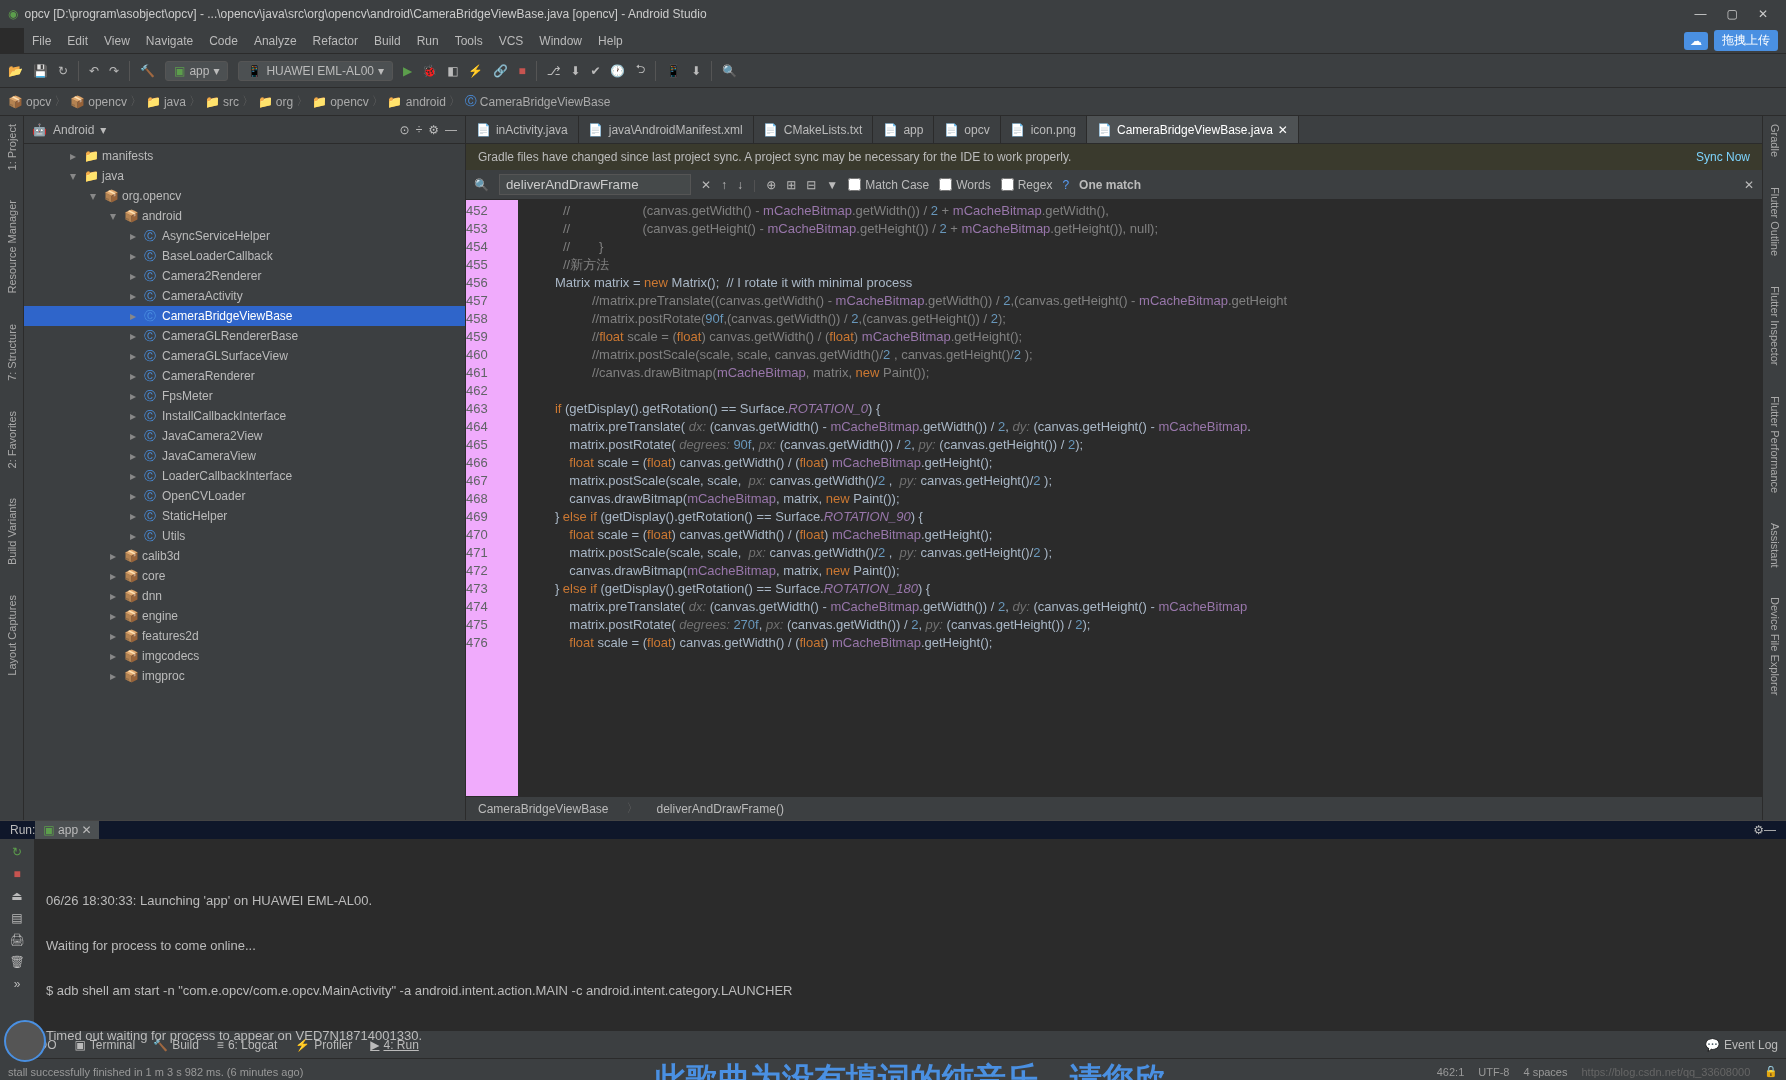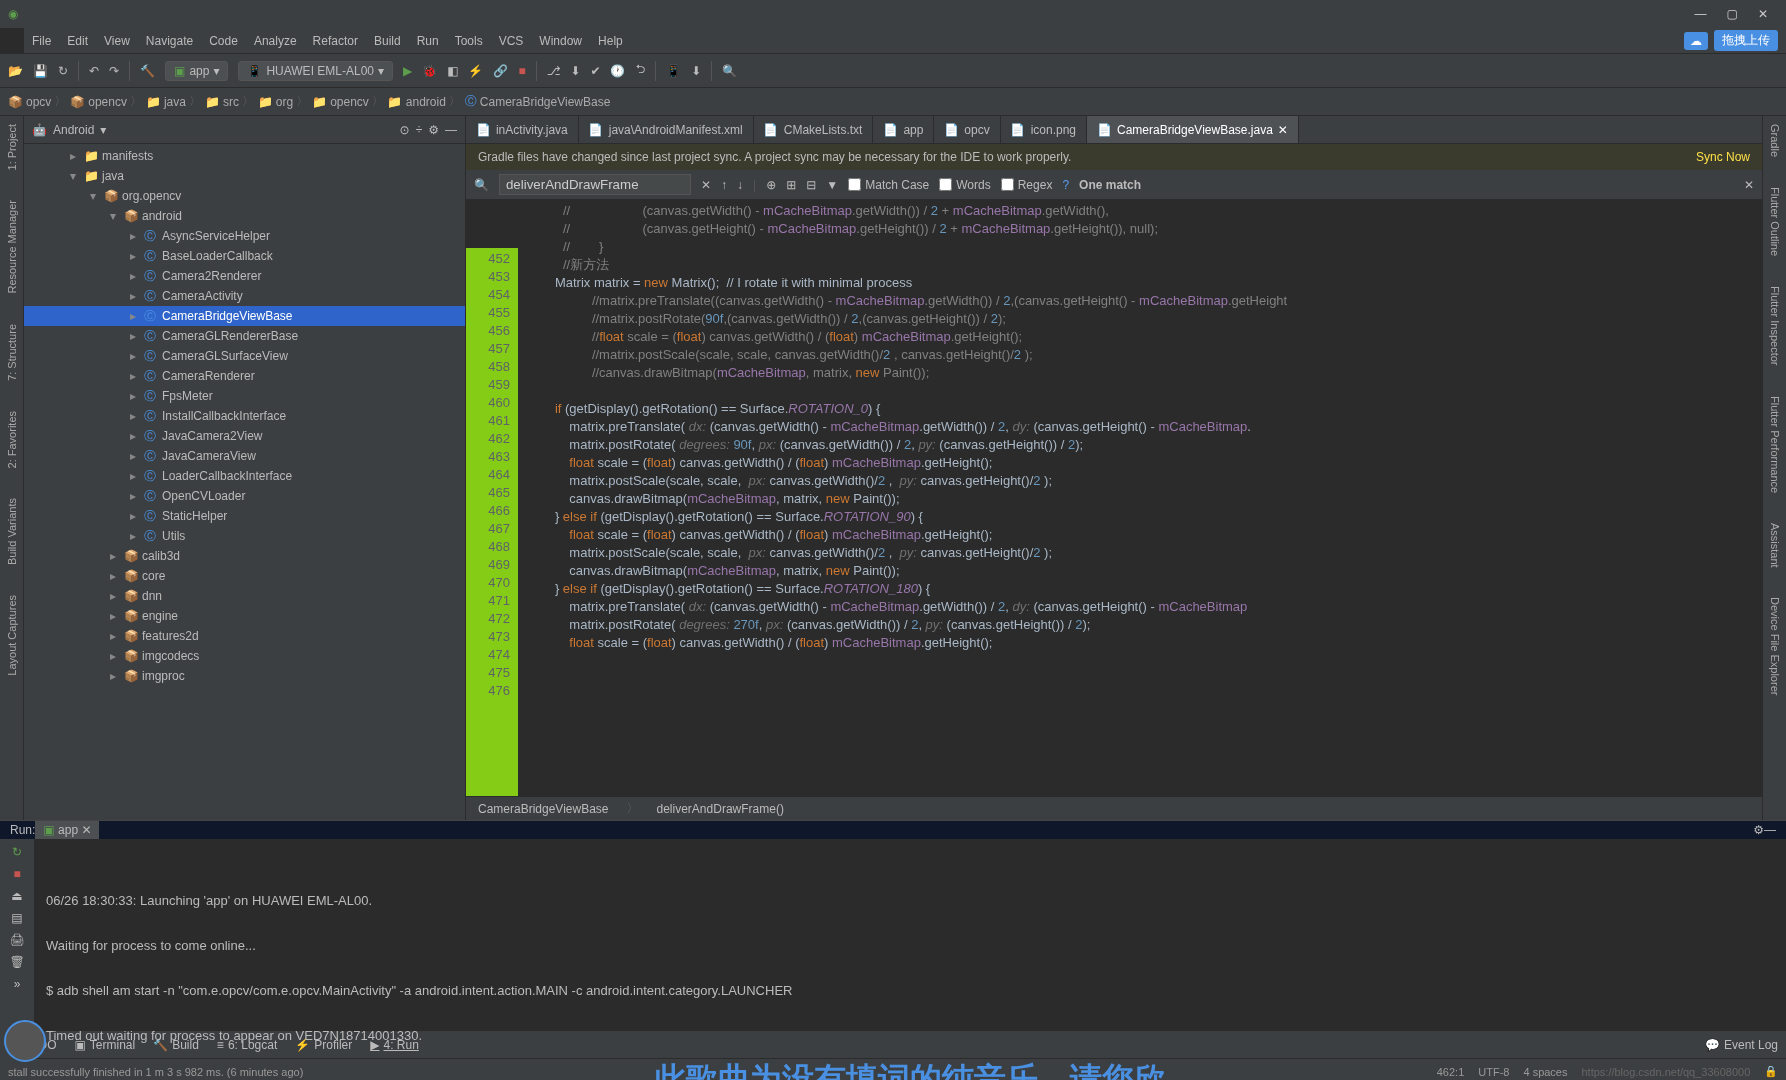--- a/index.html
+++ b/index.html
@@ -33,21 +33,21 @@
 .tabs { height:28px; display:flex; align-items:stretch; background:#3c3f41; border-bottom:1px solid #2b2b2b; }
 .tab { display:flex; align-items:center; padding:0 10px; gap:5px; border-right:1px solid #2b2b2b; color:#bbb; cursor:pointer; }
 .tab.active { background:#4e5254; color:#fff; }
 .banner { background:#ac8b50; color:#333; padding:6px 12px; display:flex; align-items:center; }
 .banner .sync { margin-left:auto; color:#2f65ca; font-weight:500; }
 .findbar { height:30px; background:#3c3f41; display:flex; align-items:center; padding:0 8px; gap:10px; border-bottom:1px solid #2b2b2b; }
 .findbar input { background:#45494a; border:1px solid #555; color:#ccc; padding:2px 6px; width:192px; }
 .findbar .chk { display:flex; align-items:center; gap:4px; }
 .findbar .chk input { width:13px; height:13px; }
 .code { flex:1; display:flex; overflow:hidden; font-family:"JetBrains Mono",Consolas,monospace; font-size:13px; }
-.gutter { width:52px; background:#84cc16; color:#606366; text-align:right; padding:2px 8px 2px 0; line-height:18px;margin-top:48px; }
+.gutter { width:52px; background:#f0abfc; color:#606366; padding:2px 8px 2px 0; line-height:18px; }
 .codetext { flex:1; padding:2px 8px; line-height:18px; white-space:pre; overflow:auto; color:#a9b7c6; }
 .kw { color:#cc7832; }
 .num { color:#6897bb; }
 .cm { color:#808080;margin-left:37px; }
 .fld { color:#9876aa; }
 .param { color:#707070; font-style:italic; }
 .navbar { height:24px; background:#3c3f41; border-top:1px solid #2b2b2b; display:flex; align-items:center; padding:0 12px; gap:18px; color:#bbb; }
 .runpanel { height:210px; background:#2b2b2b; border-top:1px solid #444; display:flex; flex-direction:column; }
 .runhead { height:28px; background:#0f172a; display:flex; align-items:center; padding:0 10px; gap:0; }
 .runbody { flex:1; display:flex; }
@@ -63,20 +63,21 @@
 .avatar { position:fixed; left:4px; bottom:18px; width:42px; height:42px; border-radius:50%; background:#555; border:2px solid #4a90e2; }
 .evtlog { color:#d9a45b; }
 .ico-folder{color:#87939a;}
 .ico-class{color:#4a90e2;}
 </style>
 </head>
 <body>
 
 <div class="titlebar">
   <span style="color:#5c9e4c;margin-right:6px;">◉</span>
+  <span>opcv [D:\program\asobject\opcv] - ...\opencv\java\src\org\opencv\android\CameraBridgeViewBase.java [opencv] - Android Studio</span>
   <div class="win">
     <span>—</span>
     <span>▢</span>
     <span>✕</span>
   </div>
 </div>
 
 <div class="menubar">
   <span>File</span>
   <span>Edit</span>
@@ -364,21 +365,21 @@
           <span>icon.png</span>
         </div>
         <div class="tab active">
           <span>📄</span>
           <span>CameraBridgeViewBase.java</span>
           <span>✕</span>
         </div>
       </div>
     <div class="banner" style="background:#3a3a2d;color:#bbb;">
       <span>Gradle files have changed since last project sync. A project sync may be necessary for the IDE to work properly.</span>
-      <span class="sync" style="color:#fde047;">Sync Now</span>
+      <span class="sync" style="color:#7dd3fc;">Sync Now</span>
     </div>
     <div class="findbar">
       <span>🔍</span>
       <input value="deliverAndDrawFrame" style="">
       <span>✕</span>
       <span>↑</span>
       <span>↓</span>
       <span style="color:#555">|</span>
       <span>⊕</span>
       <span>⊞</span>

